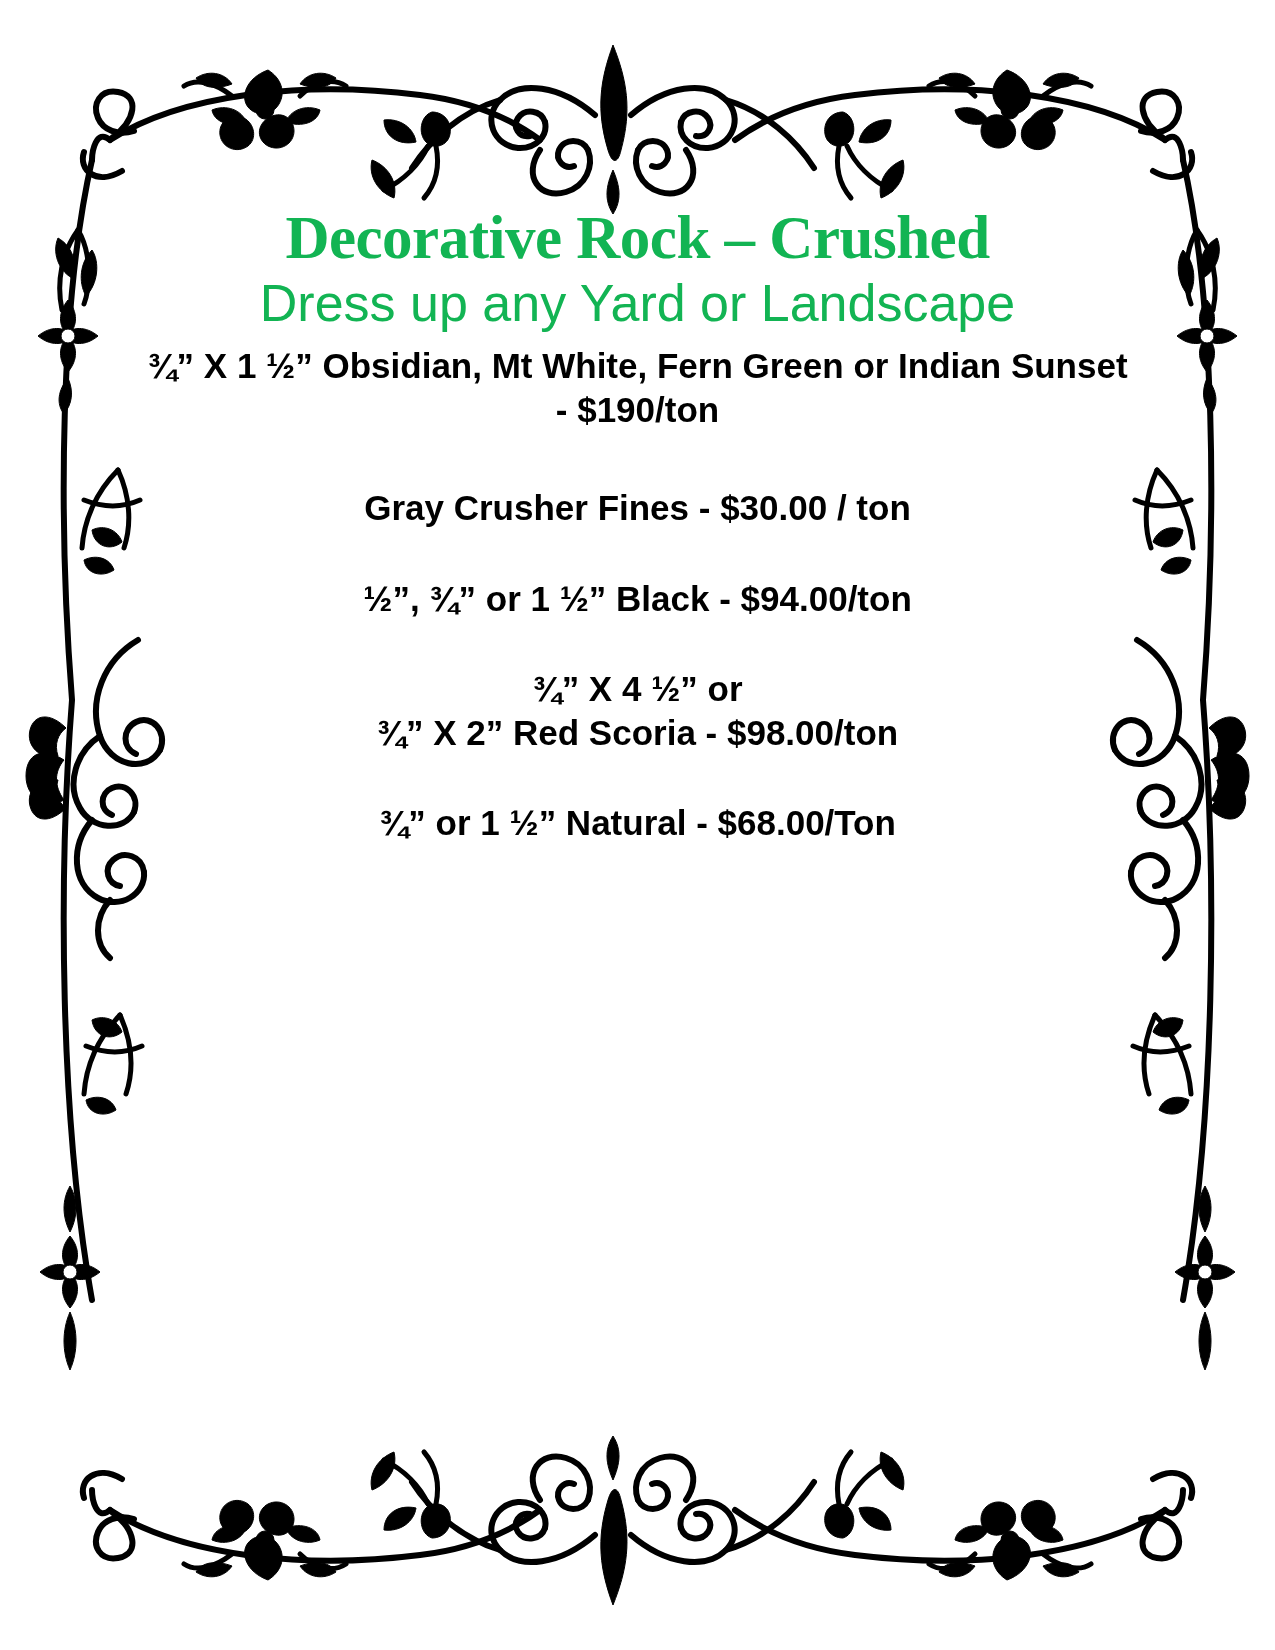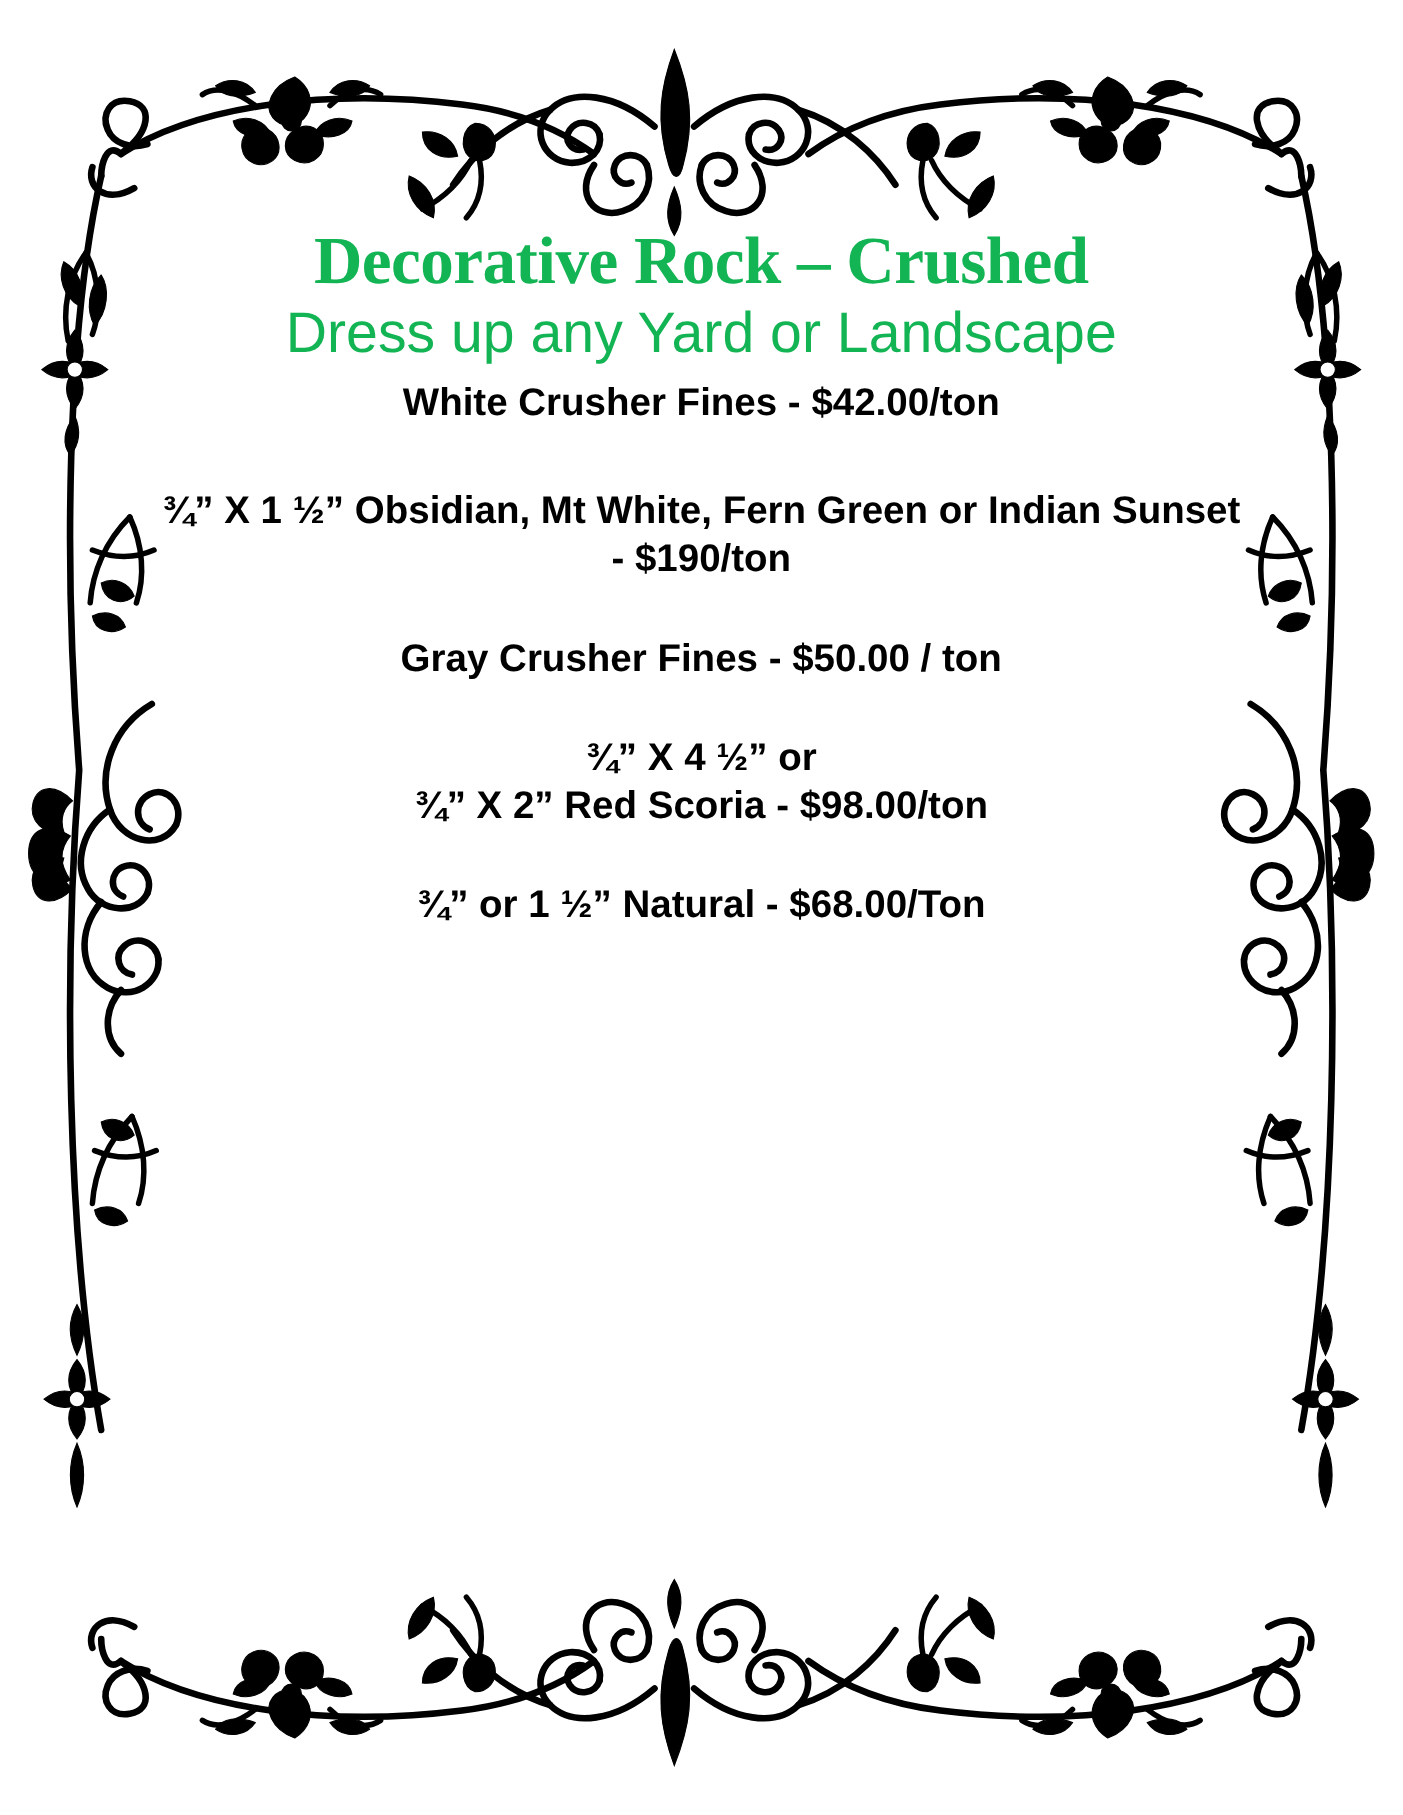--- a/index.html
+++ b/index.html
@@ -387,22 +387,22 @@
 
     </g>
   </svg>
 
   <div class="content">
 
     <h1 class="title">Decorative Rock – Crushed</h1>
     <h2 class="subtitle">Dress up any Yard or Landscape</h2>
 
     <ul class="price-list">
-      <li class="price-item">White Crusher Fines - $42.00/ton</li>
       <li class="price-item">¾” X 1 ½” Obsidian, Mt White, Fern Green or Indian Sunset - $190/ton</li>
-      <li class="price-item">Gray Crusher Fines - $50.00 / ton</li>
+      <li class="price-item">Gray Crusher Fines - $30.00 / ton</li>
+      <li class="price-item">½”, ¾” or 1 ½” Black - $94.00/ton</li>
       <li class="price-item" style="white-space:pre-line;">¾” X 4 ½” or
 ¾” X 2” Red Scoria - $98.00/ton</li>
       <li class="price-item">¾” or 1 ½” Natural - $68.00/Ton</li>
     </ul>
 
   </div>
 </div>
 
 </body></html>

